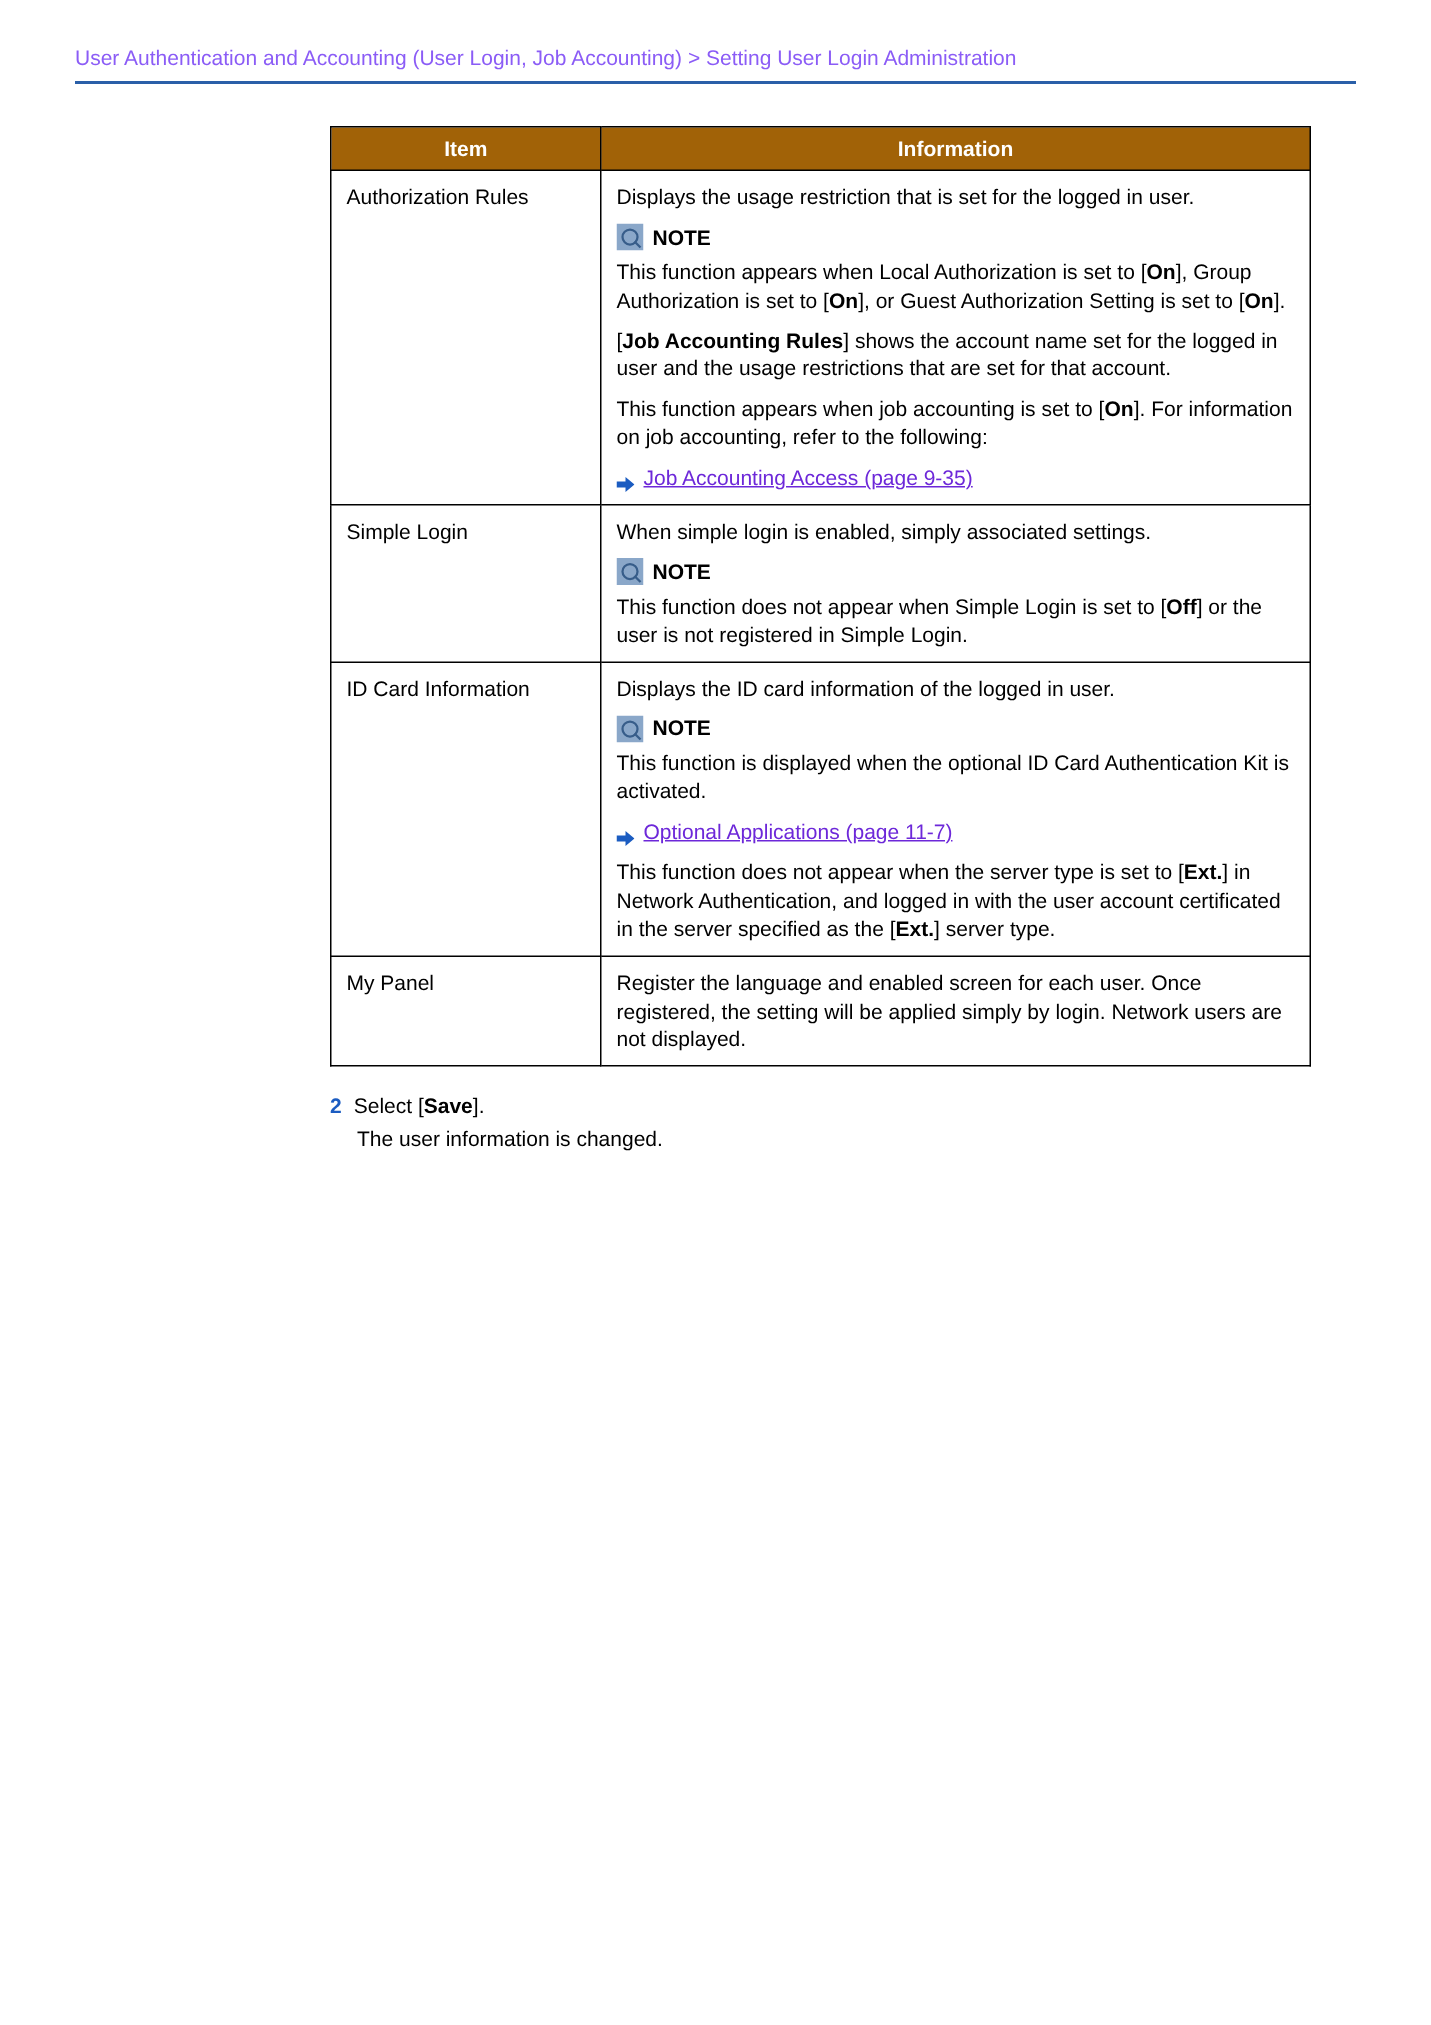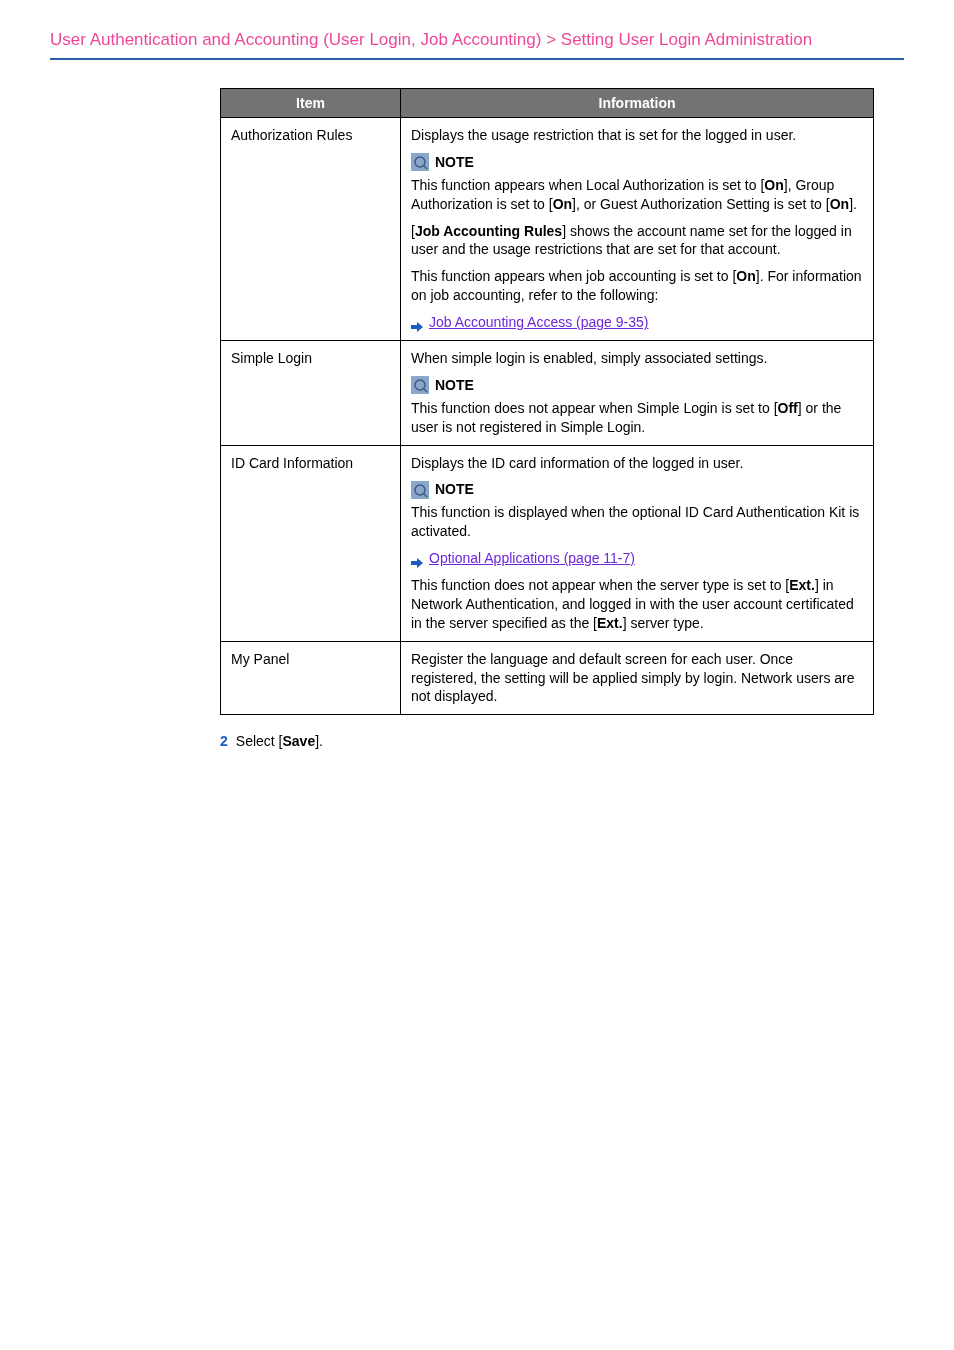--- a/index.html
+++ b/index.html
@@ -9,40 +9,40 @@
     color: #000000;
     font-size: 14px;
     width: 954px;
     margin: 0 auto;
     padding: 0;
   }
   .page {
     padding: 30px 50px 40px 50px;
   }
   .breadcrumb {
-    font-size: 17px;
-    color: #ec4899;
+    font-size: 14px;
+    color: #8b5cf6;
     padding-bottom: 8px;
   }
   .hr-blue {
     border: none;
     border-top: 2px solid #2a5fa8;
     margin-bottom: 28px;
   }
   .content {
     margin-left: 170px;
     margin-right: 30px;
   }
   table.ui-table {
     border-collapse: collapse;
     width: 100%;
     margin-bottom: 18px;
   }
   table.ui-table th {
-    background: #737373;
+    background: #a16207;
     color: #ffffff;
     border: 1px solid #000;
     padding: 6px 8px;
     font-weight: bold;
     font-size: 14px;
     text-align: center;
   }
   table.ui-table th.col-item { width: 180px; }
   table.ui-table td {
     border: 1px solid #000;
@@ -197,28 +197,29 @@
             </div>
             <div class="desc-block">
               <span>This function does not appear when the server type is set to [</span><b>Ext.</b><span>] in Network Authentication, and logged in with the user account certificated in the server specified as the [</span><b>Ext.</b><span>] server type.</span>
             </div>
           </td>
         </tr>
 
         <tr>
           <td class="item-cell">My Panel</td>
           <td>
-            <div class="desc-block">Register the language and default screen for each user. Once registered, the setting will be applied simply by login. Network users are not displayed.</div>
+            <div class="desc-block">Register the language and enabled screen for each user. Once registered, the setting will be applied simply by login. Network users are not displayed.</div>
           </td>
         </tr>
       </tbody>
     </table>
 
     <div class="step">
       <span class="step-num">2</span>
       <span>
         <span>Select [</span><b>Save</b><span>].</span>
       </span>
     </div>
+    <div class="followup">The user information is changed.</div>
 
   </div>
 
 </div>
 
 </body></html>

